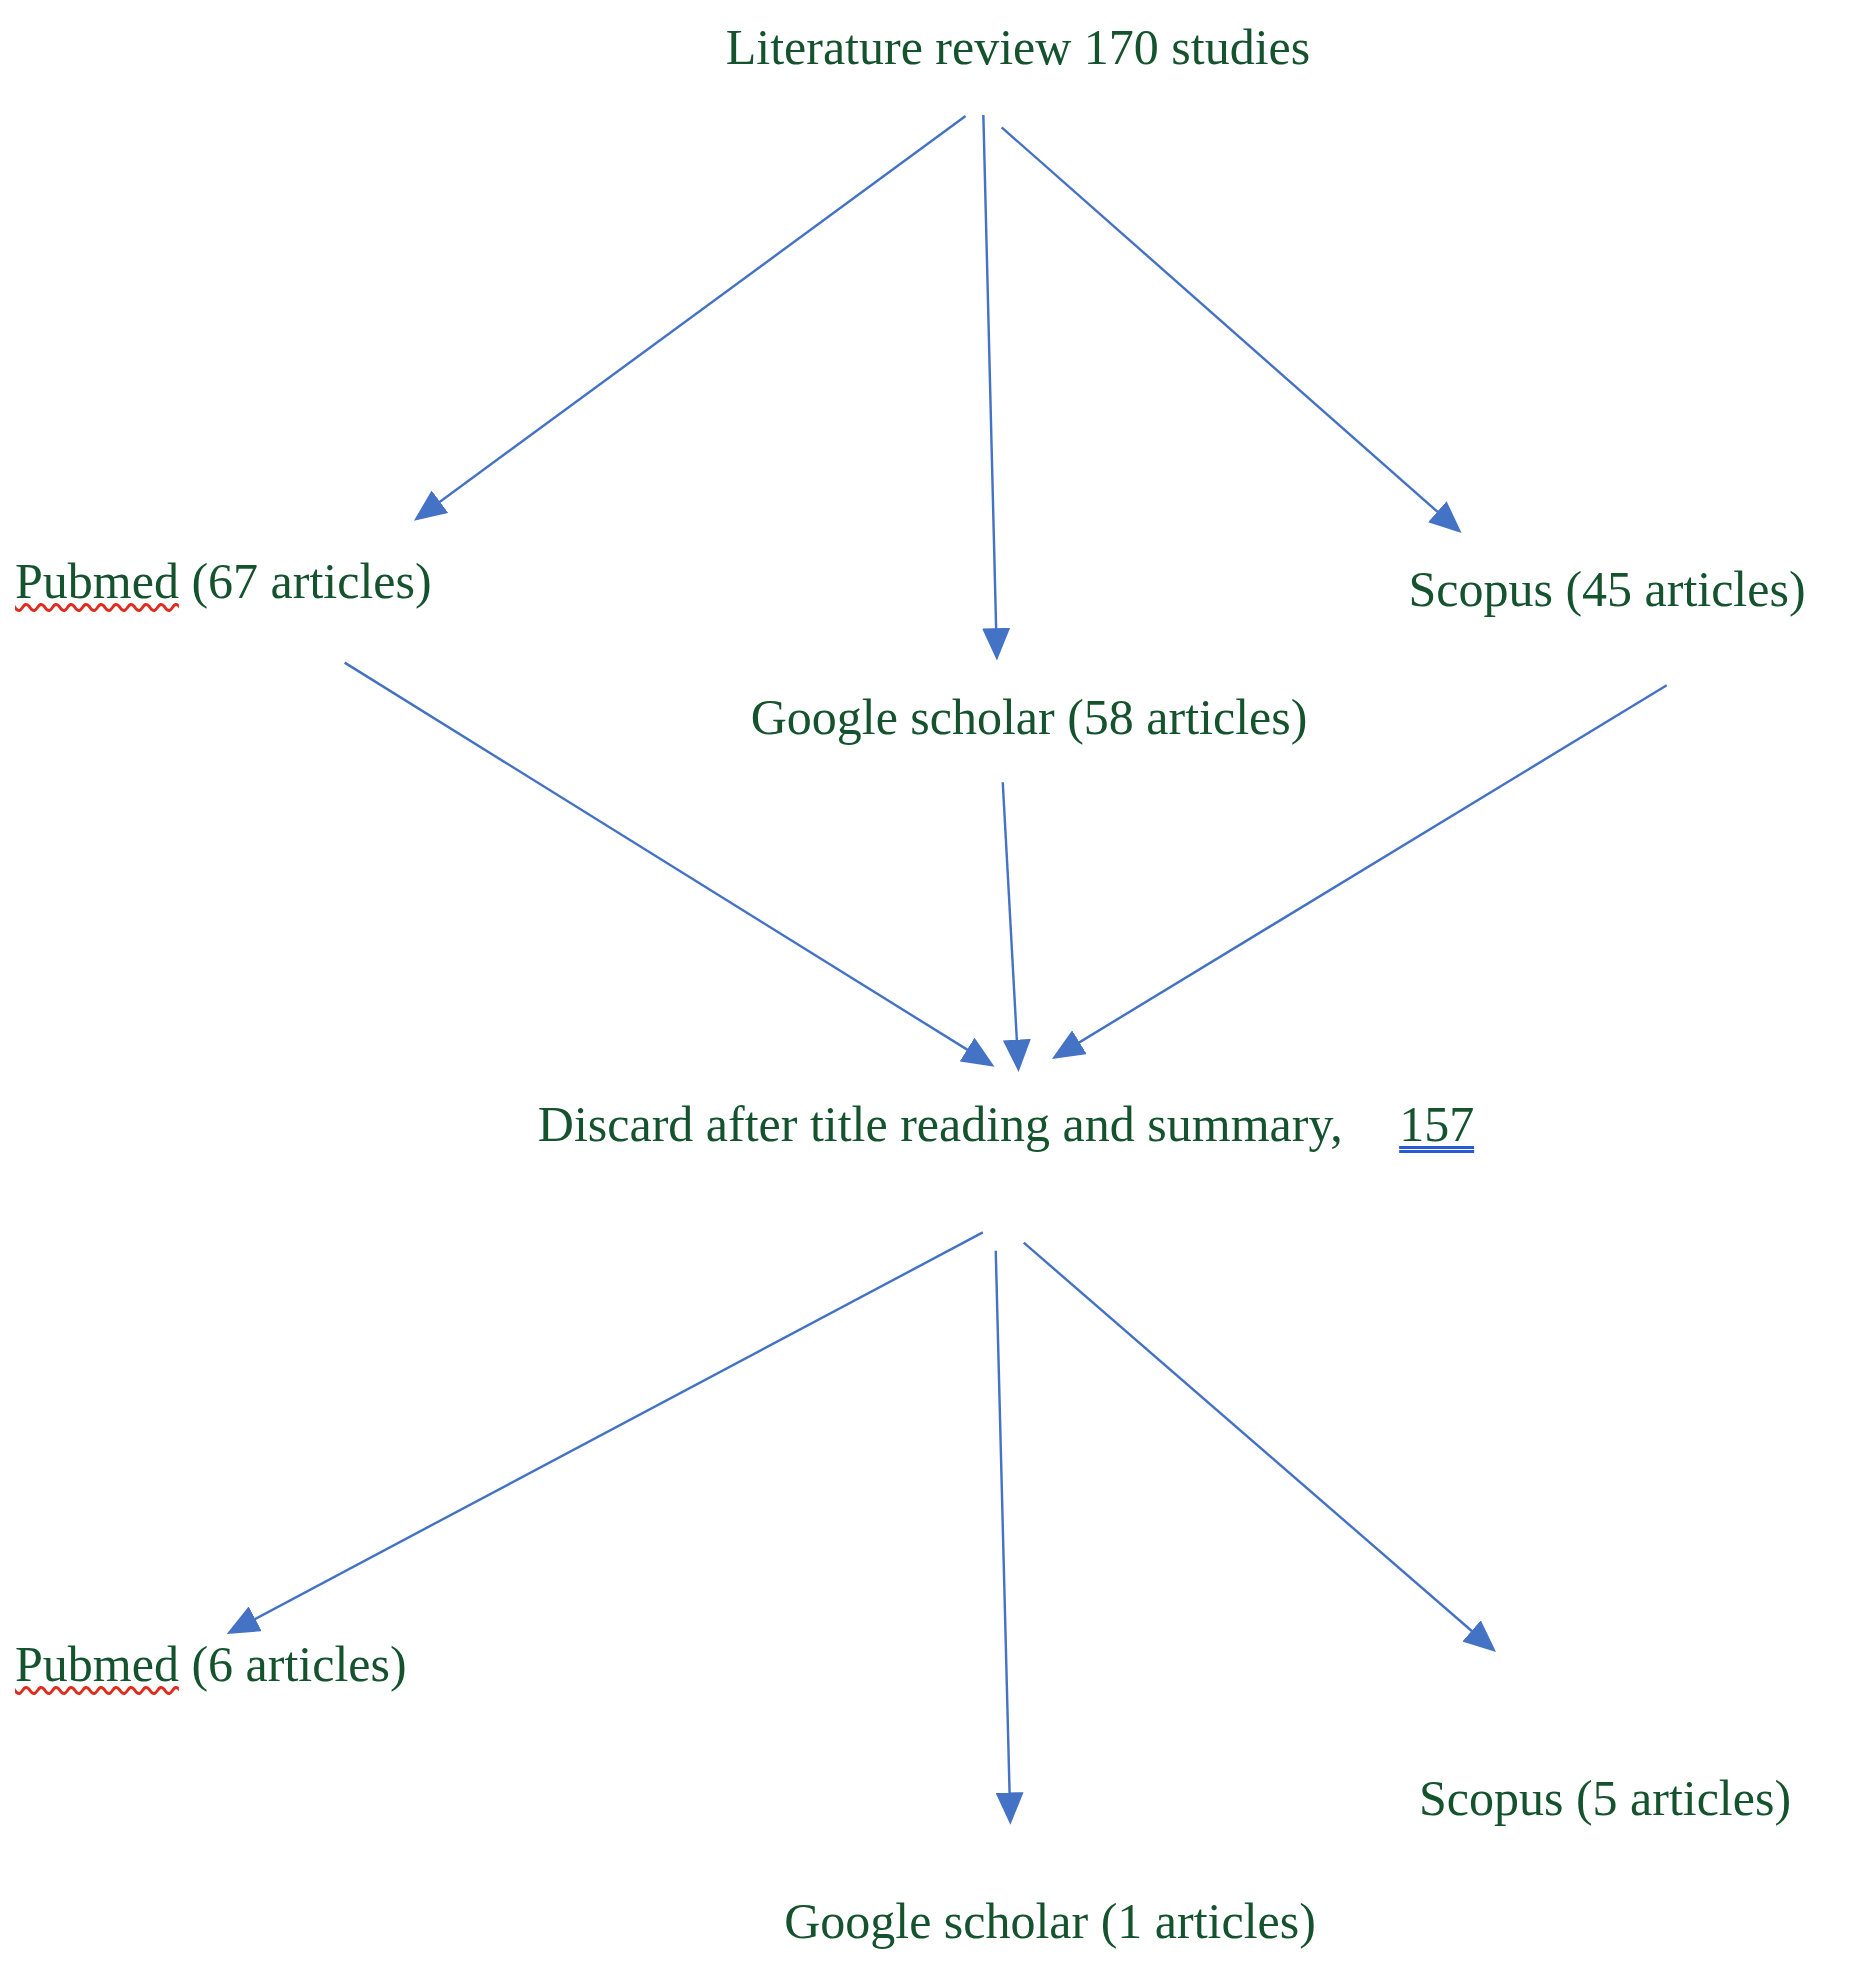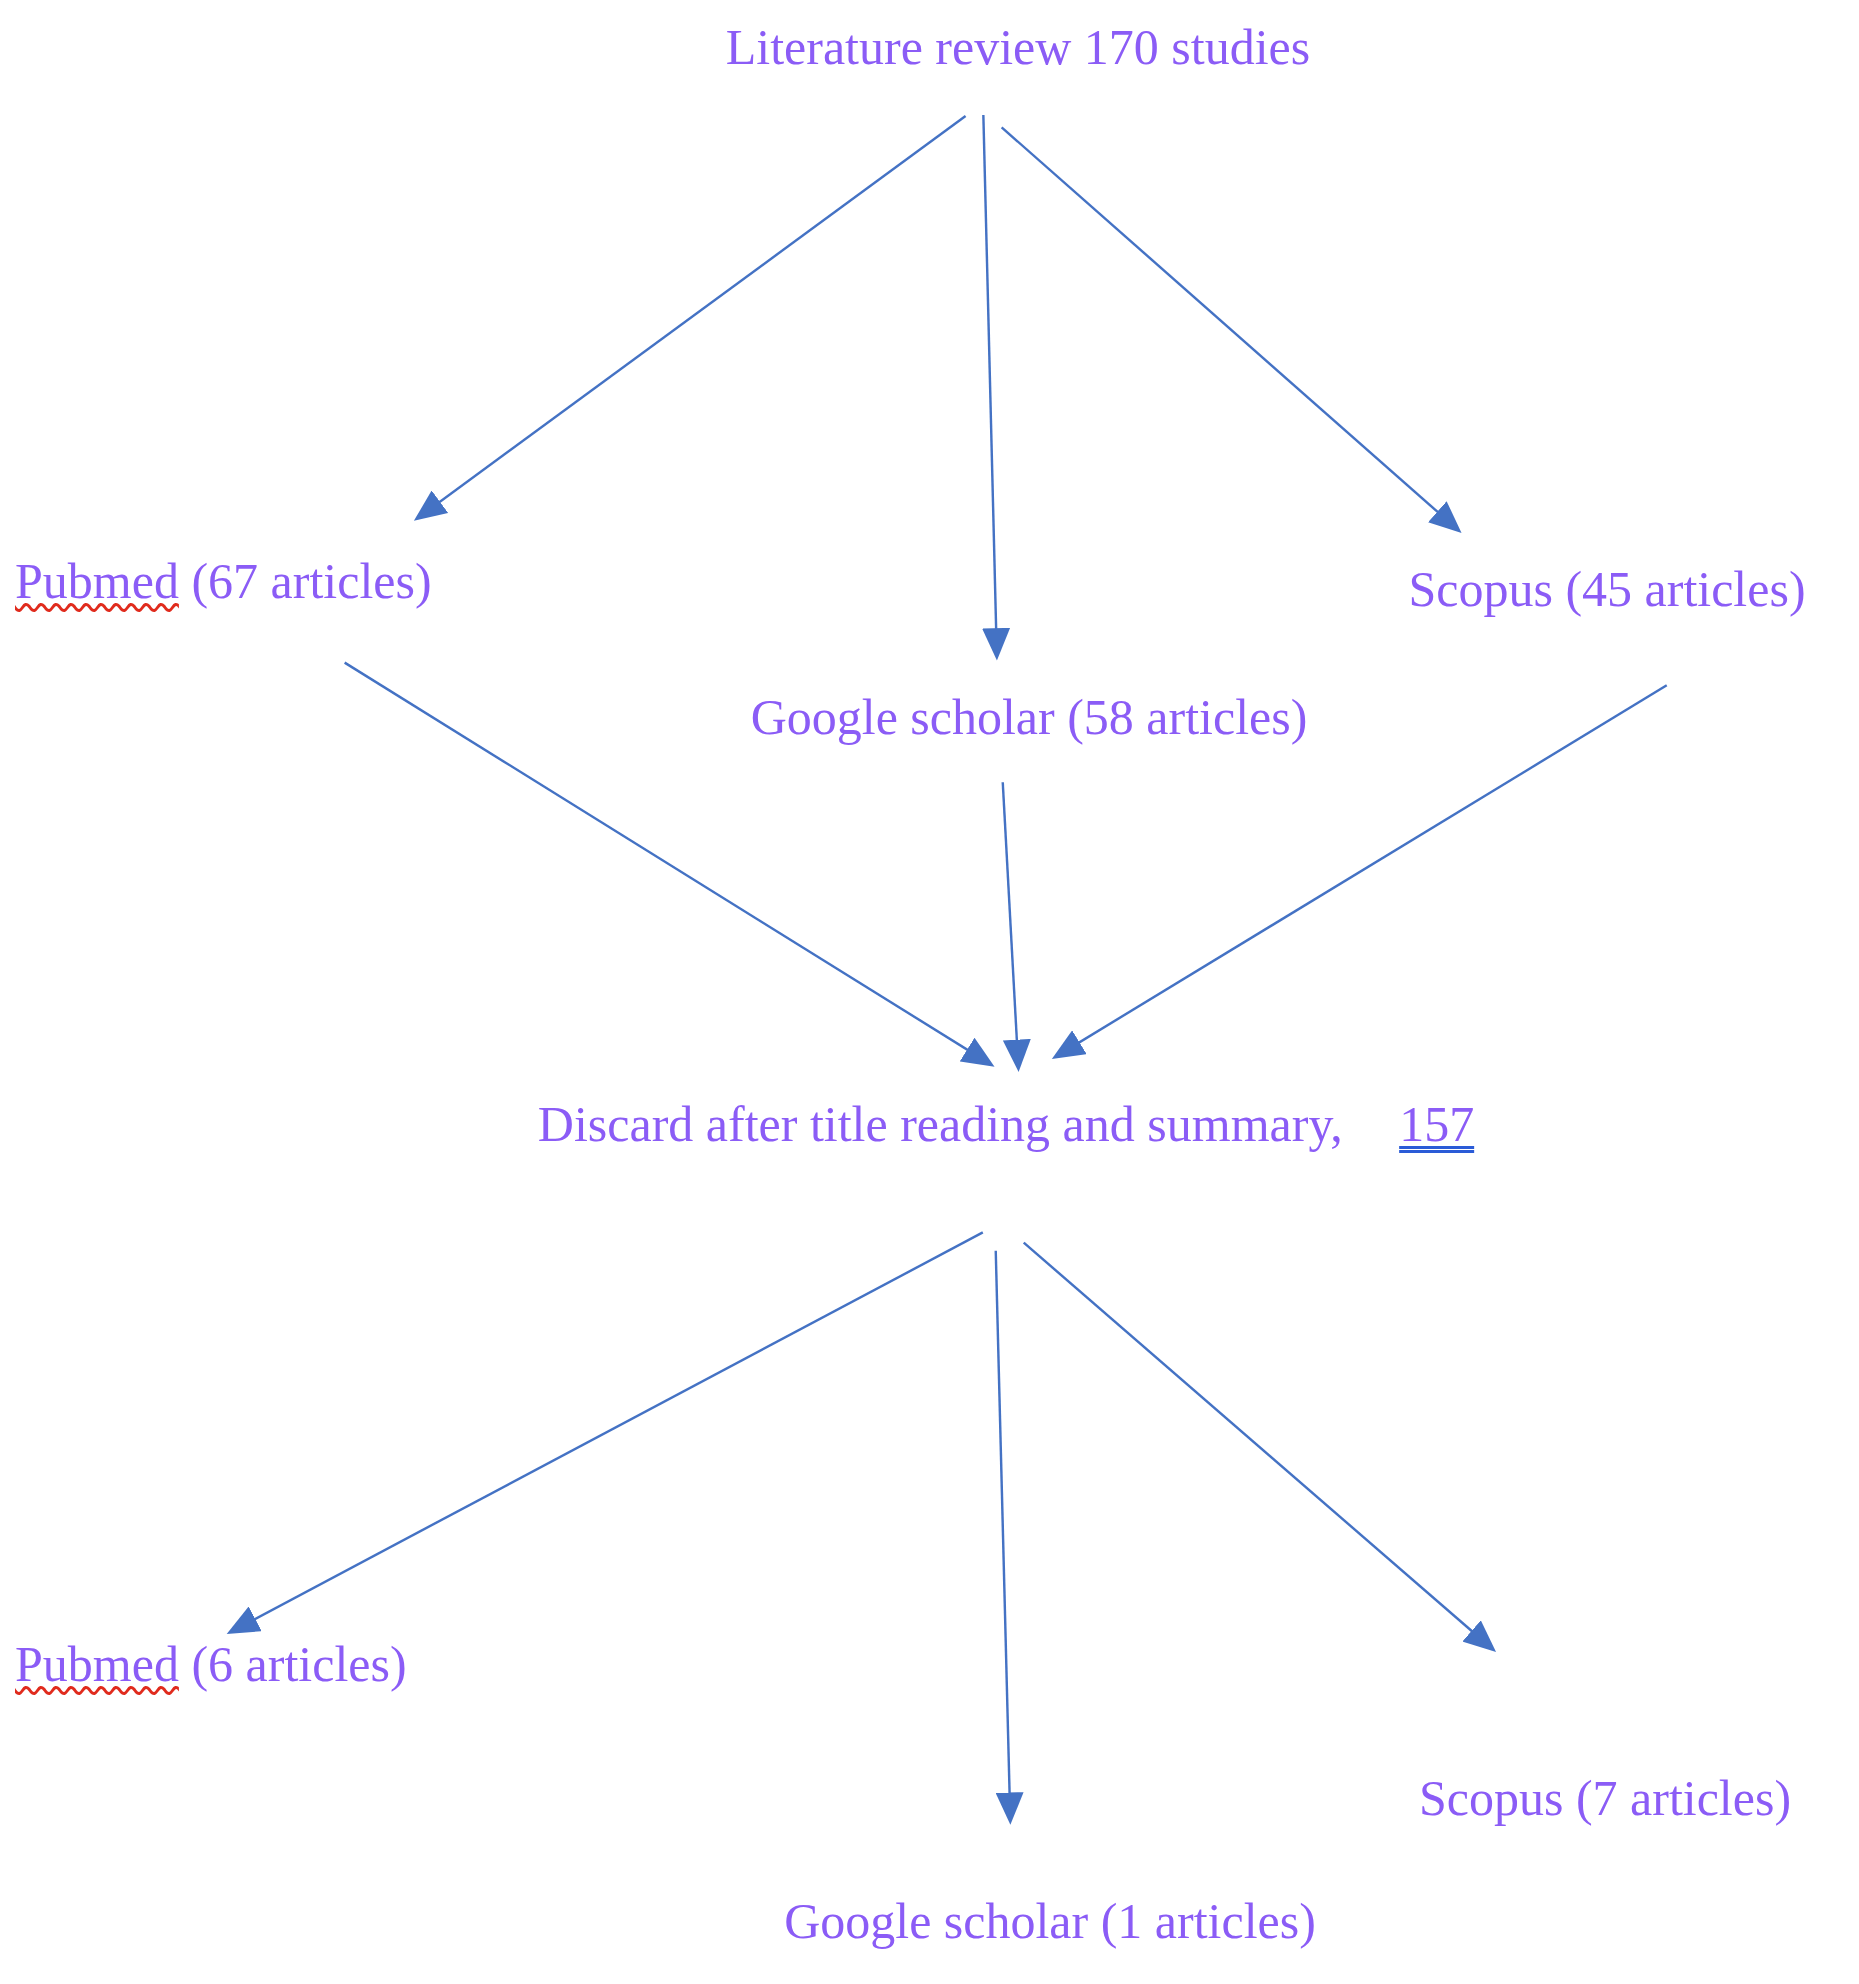--- a/index.html
+++ b/index.html
@@ -24,21 +24,21 @@
   }
   .arrows-svg line {
     stroke: #4472C4;
     stroke-width: 4.5;
   }
   .lbl {
     position: absolute;
     font-size: 50px;
     line-height: 1.05;
     white-space: nowrap;
-    color: #8b5cf6;
+    color: #14532d;
     text-align: right;
   }
   .centered { transform: translateX(-50%); }
   .squiggle {
     text-decoration-line: underline;
     text-decoration-style: wavy;
     text-decoration-color: #E02B1D;
     text-decoration-thickness: 3.2px;
     text-underline-offset: 4.8px;
   }
@@ -84,18 +84,18 @@
   <div class="lbl centered" style="left:1029px; top:691px;">Google scholar (58 articles)</div>
 
   <div class="lbl centered" style="left:1006px; top:1098px;">
     <span>Discard after title reading and summary, </span><span class="grammar">157</span>
   </div>
 
   <div class="lbl" style="left:15px; top:1638px;">
     <span class="squiggle">Pubmed</span><span> (6 articles)</span>
   </div>
 
-  <div class="lbl centered" style="left:1605px; top:1772px;">Scopus (7 articles)</div>
+  <div class="lbl centered" style="left:1605px; top:1772px;">Scopus (5 articles)</div>
 
   <div class="lbl centered" style="left:1050px; top:1895px;">Google scholar (1 articles)</div>
 
 </div>
 
 
 </body></html>

